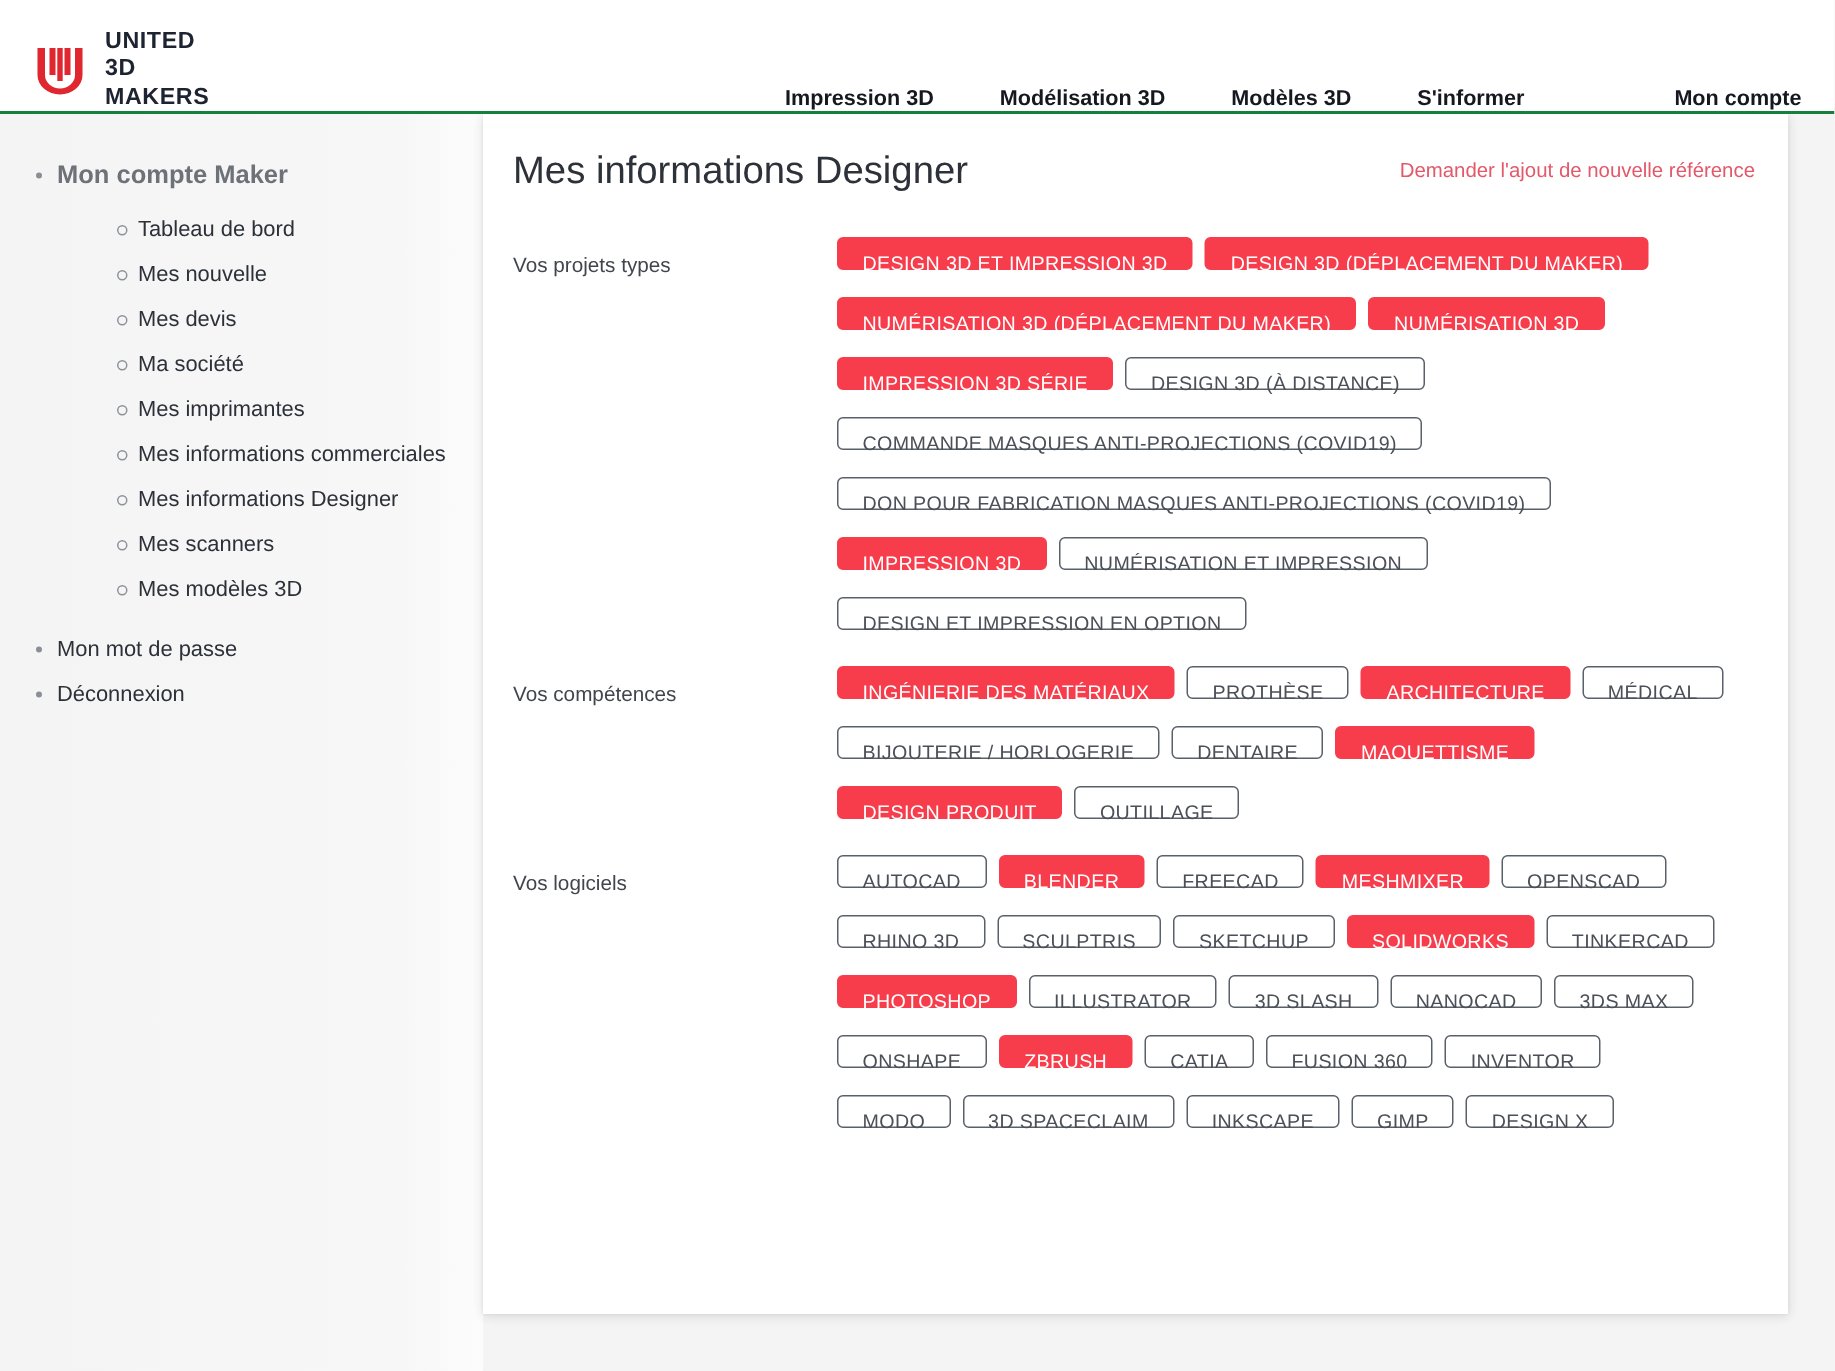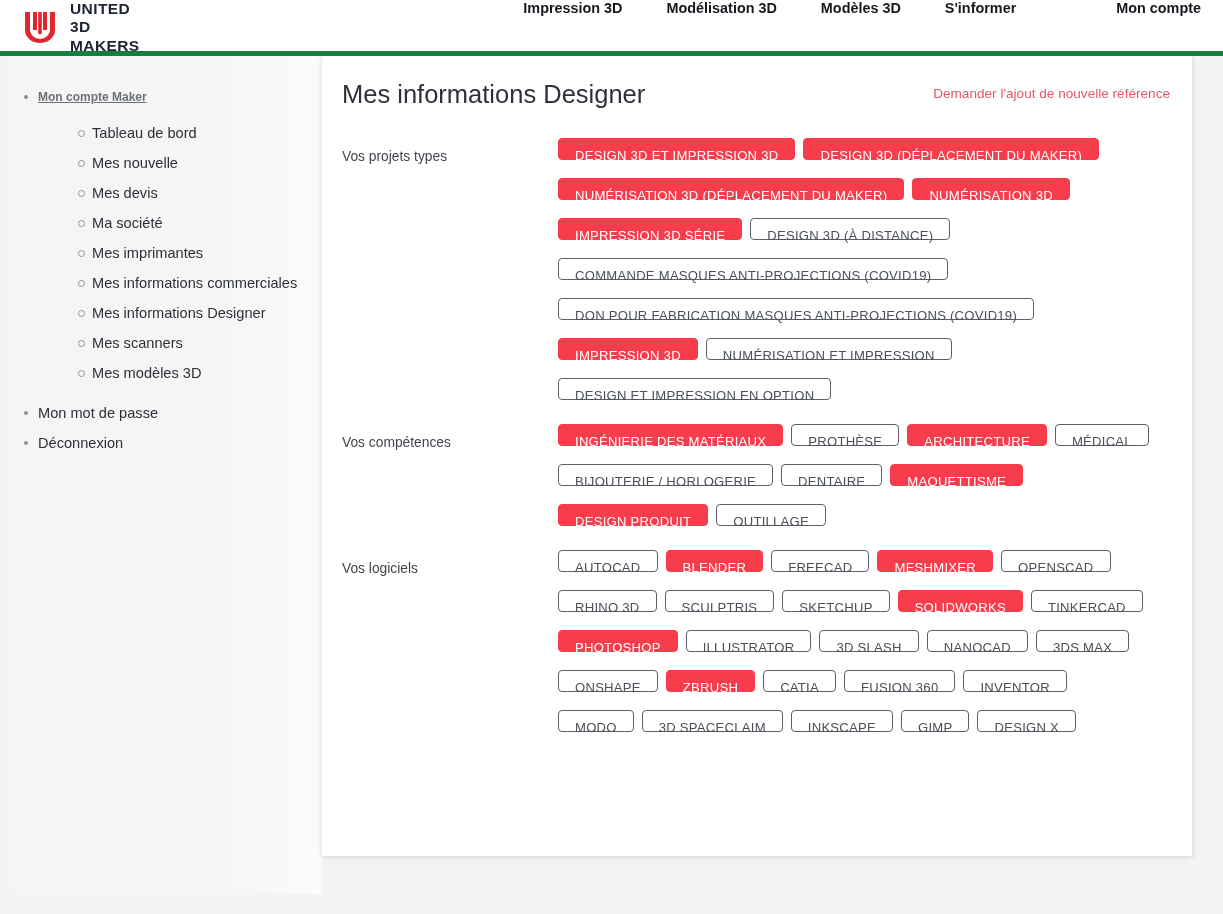--- a/index.html
+++ b/index.html
@@ -8,25 +8,25 @@
     margin: 0; padding: 0;
     width: 1223px; height: 914px;
     overflow: hidden;
     background: #f4f4f4;
     font-family: "Liberation Sans", sans-serif;
     -webkit-font-smoothing: antialiased;
   }
 
   
   #site-header {
-    height: 56px;
+    height: 76px;
     background: #ffffff;
-    border-bottom: 5px solid #15803d;
-    display: flex;
-    align-items: flex-start;
+    border-bottom: 2px solid #15803d;
+    display: flex;
+    align-items: flex-end;
     position: relative;
     z-index: 5;
   }
   #brand {
     display: flex;
     align-items: center;
     gap: 12px;
     margin-left: 22px;
     text-decoration: none;
   }
@@ -66,25 +66,24 @@
   #sidebar {
     width: 322px;
     flex: 0 0 322px;
     padding-top: 26px;
     background: linear-gradient(to right, #f4f4f4 0%, #f7f7f7 82%, #fcfcfc 100%);
     height: 838px;
   }
   ul.nav-list { list-style: none; margin: 0; padding: 0; }
   li.nav-group { position: relative; padding-left: 38px; margin-bottom: 0; }
   li.nav-group > .grp-label {
-    font-size: 12px;
+    font-size: 17px;
     font-weight: bold;
     color: #6d7278;
     line-height: 30px;
-    text-decoration: underline;
   }
   li.nav-group > .grp-label::before,
   li.nav-leaf::before {
     content: "";
     position: absolute;
     left: 24px;
     top: 13px;
     width: 4px; height: 4px;
     border-radius: 50%;
     background: #8a8f96;

